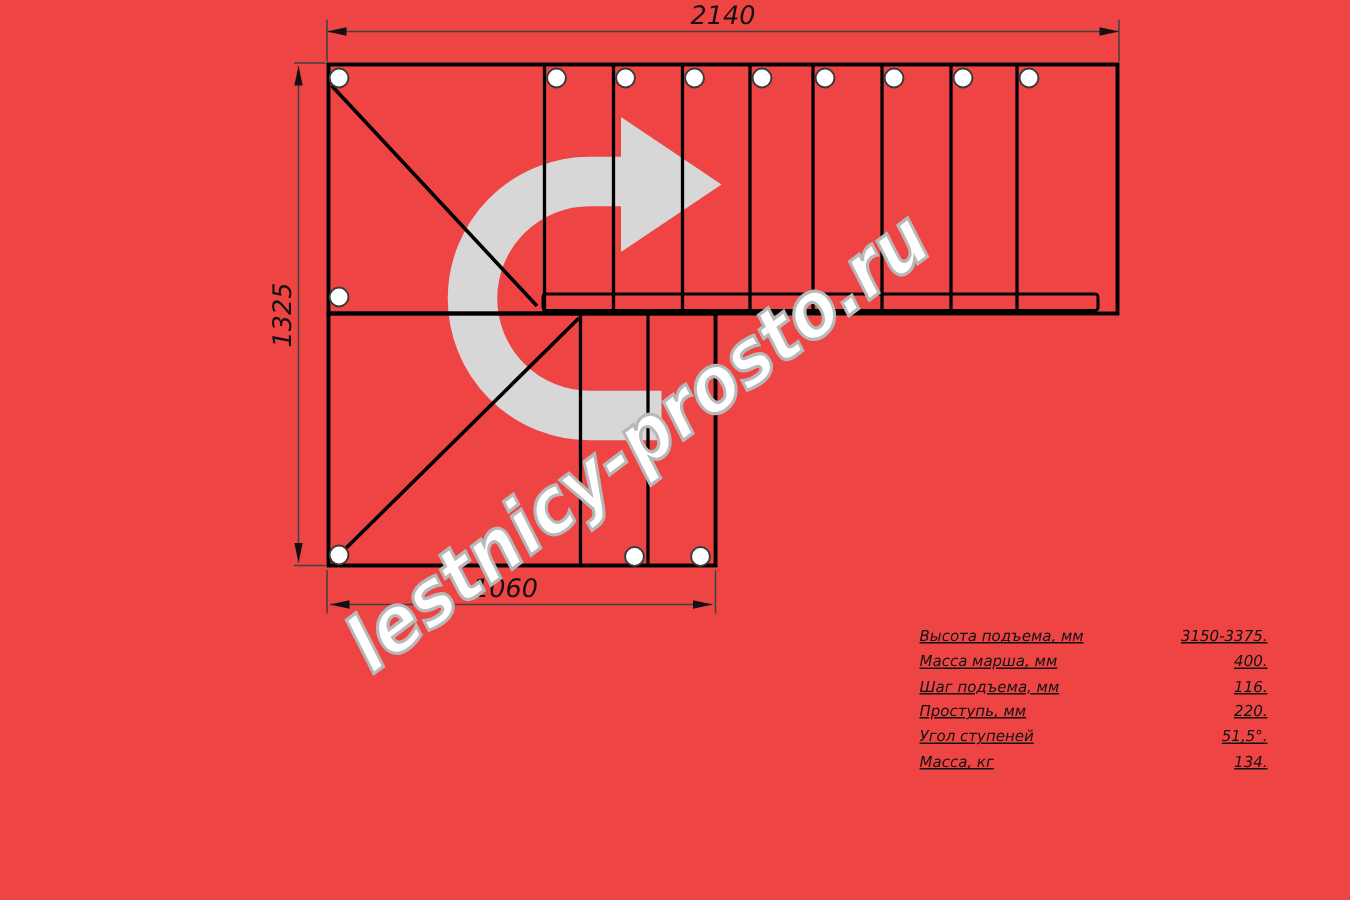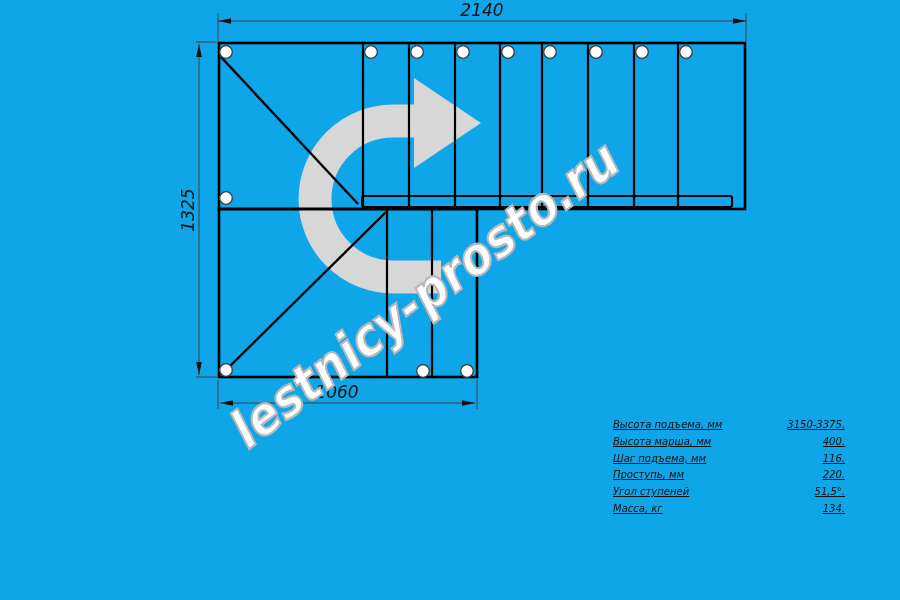--- a/index.html
+++ b/index.html
@@ -1,20 +1,20 @@
 <!DOCTYPE html>
 <html><head>
 <meta charset="utf-8">
 <style>
   html, body { margin: 0; padding: 0; background: #ffffff; }
   .page {
     position: relative;
     width: 900px;
     height: 600px;
-    background: #0ea5e9;
+    background: #ef4444;
     overflow: hidden;
     font-family: "DejaVu Sans", sans-serif;
   }
   .drawing-svg { position: absolute; left: 0; top: 0; }
   .specs {
     position: absolute;
     left: 613px;
     top: 417px;
     width: 232px;
     font-style: italic;
@@ -128,21 +128,21 @@
 
     <text class="wm-text" transform="translate(248 450) rotate(-37)" textLength="470" lengthAdjust="spacingAndGlyphs">lestnicy-prosto.ru</text>
   </svg>
 
   <div class="specs">
     <div class="spec-row">
       <span class="lbl">Высота подъема, мм</span>
       <span class="val">3150-3375.</span>
     </div>
     <div class="spec-row">
-      <span class="lbl">Высота марша, мм</span>
+      <span class="lbl">Масса марша, мм</span>
       <span class="val">400.</span>
     </div>
     <div class="spec-row">
       <span class="lbl">Шаг подъема, мм</span>
       <span class="val">116.</span>
     </div>
     <div class="spec-row">
       <span class="lbl">Проступь, мм</span>
       <span class="val">220.</span>
     </div>

